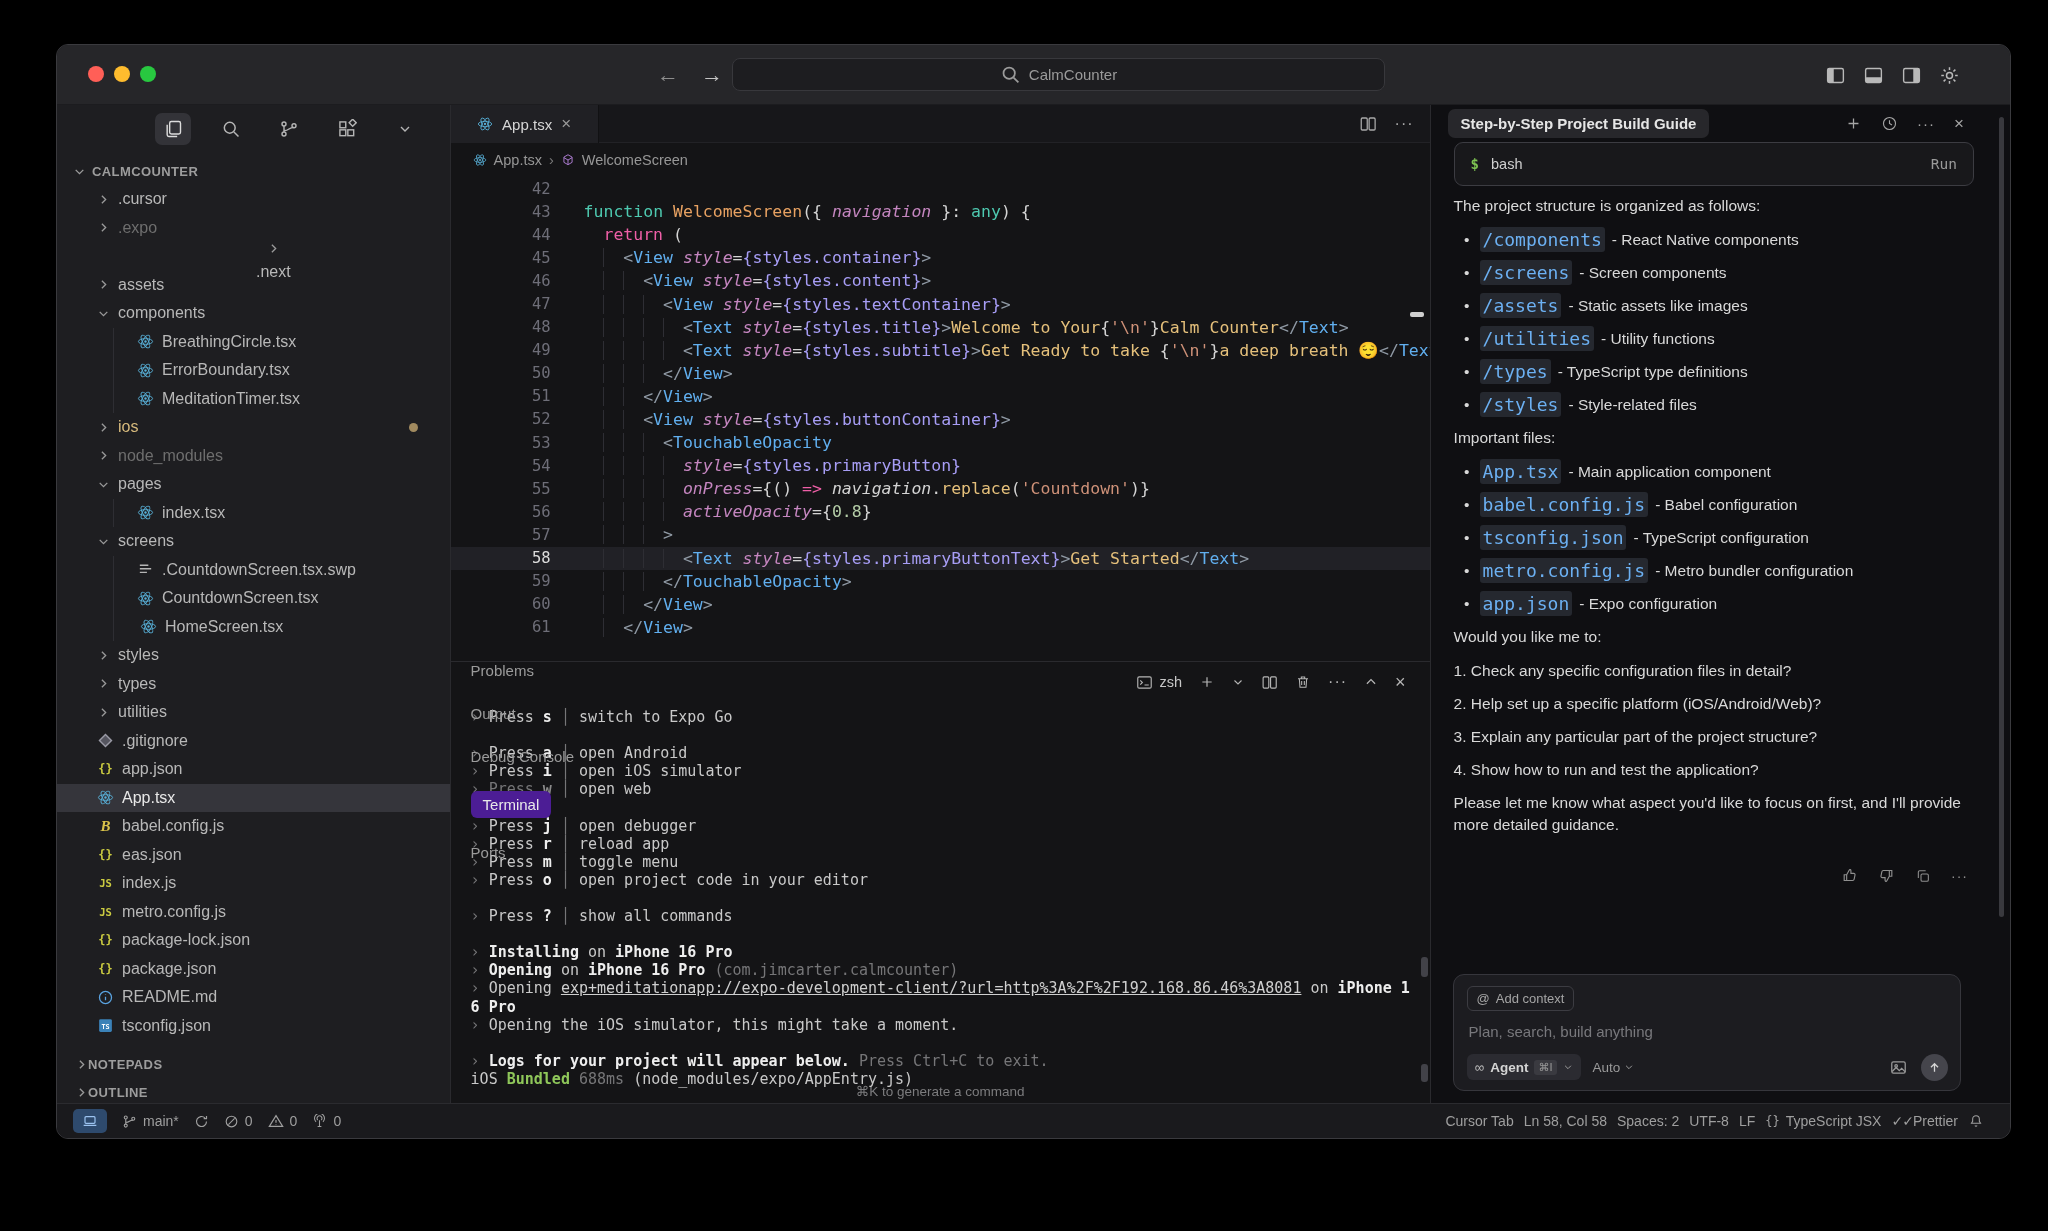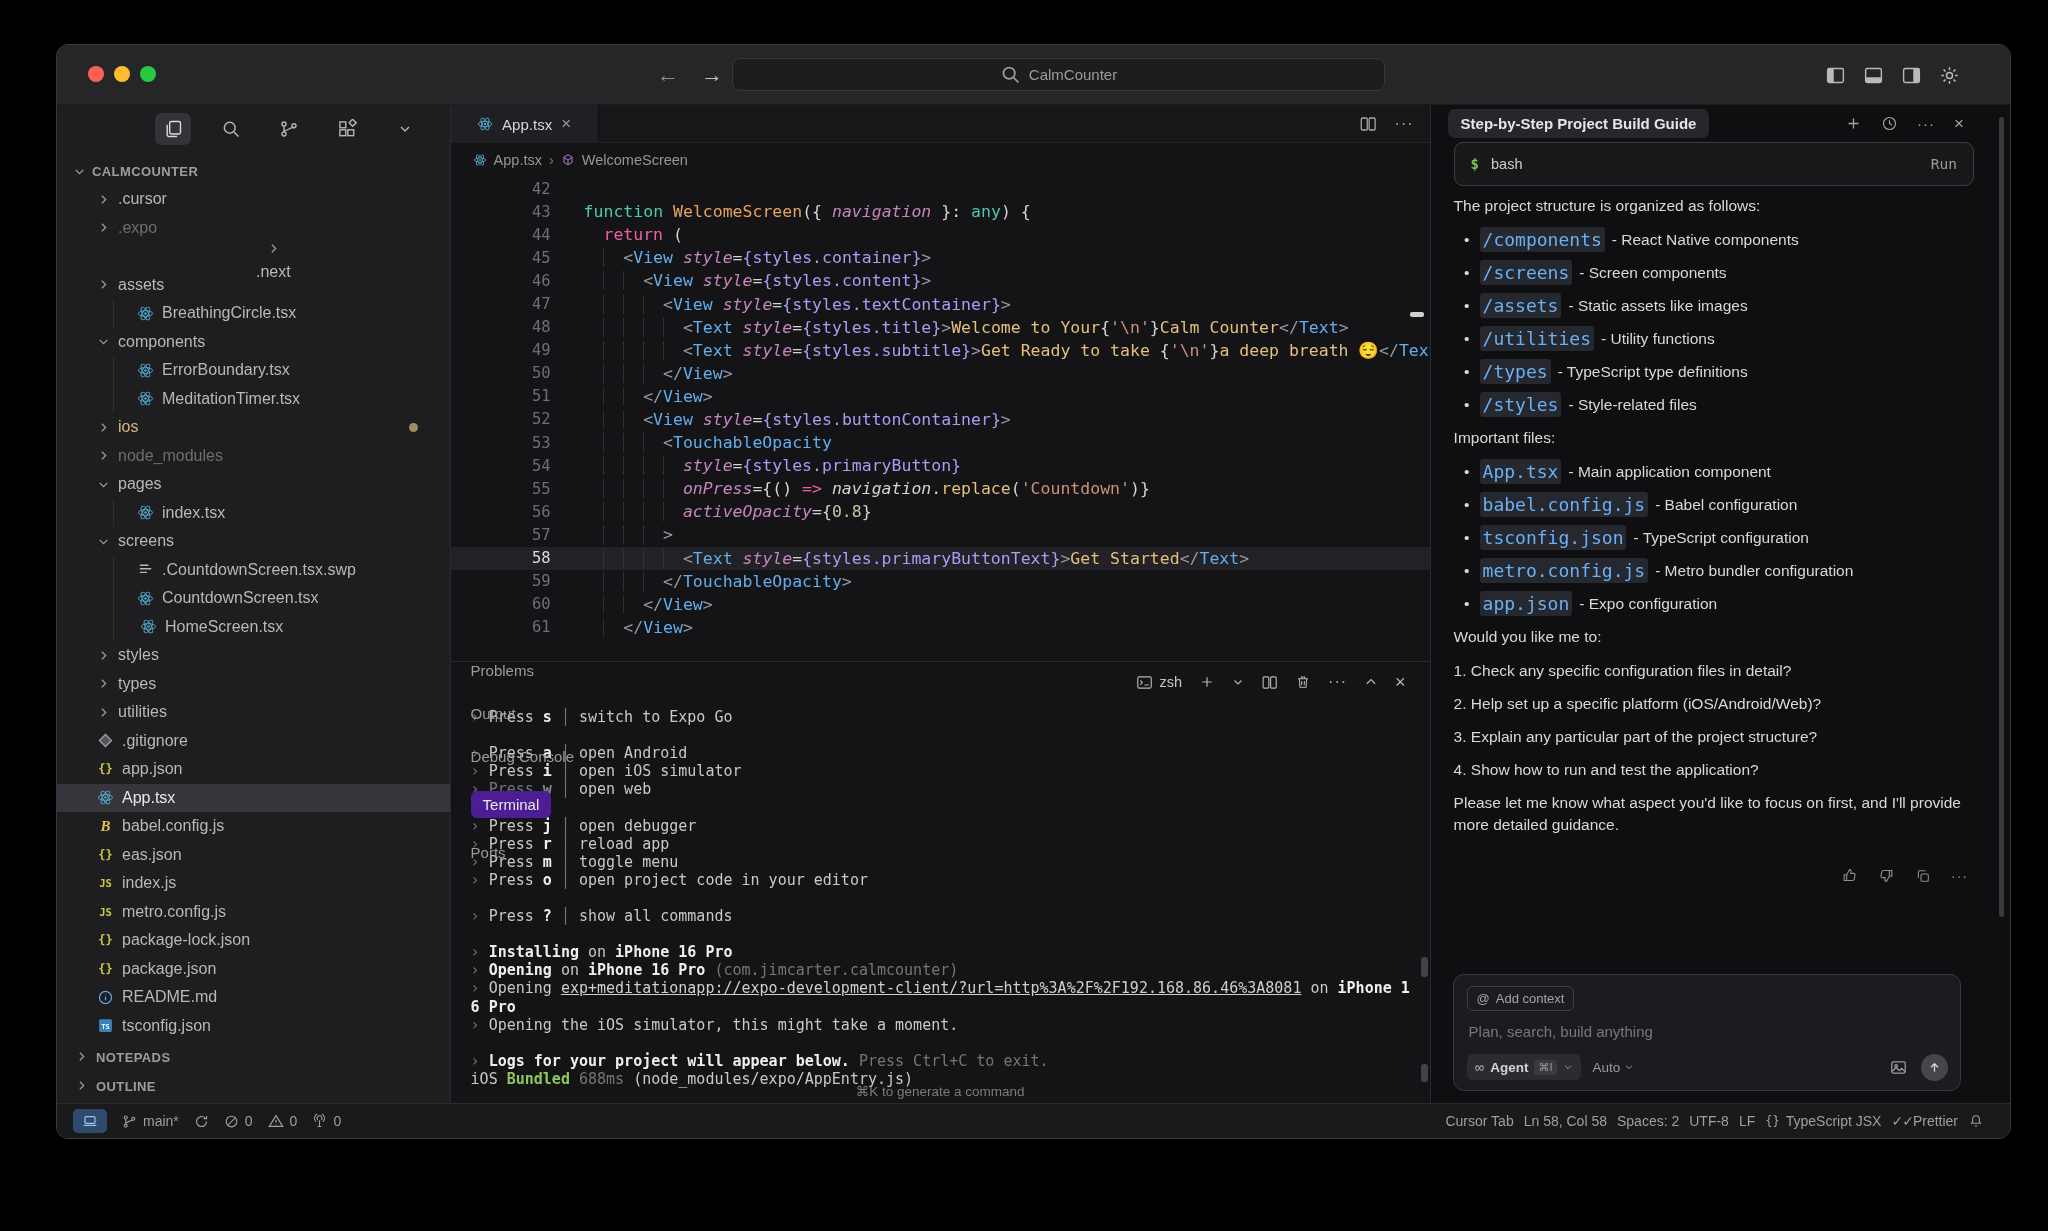--- a/index.html
+++ b/index.html
@@ -43,21 +43,21 @@
   .trow.sel { background:#35353b; color:#e8e8e8; }
   .tlabel.dim { color:#6e6e6e; }
   .tlabel.gold { color:#d7ba7d; }
   .tguide { position:absolute; left:56px; top:0; bottom:0; width:1px; background:#2e2e33; }
   .tdot { position:absolute; right:32px; width:9px; height:9px; border-radius:50%; background:#a18a5f; }
   .chev { width:13px; height:13px; flex:0 0 auto; }
   .fi { width:17px; height:17px; flex:0 0 auto; display:flex; align-items:center; justify-content:center; }
   .fi.txt { font-family:"DejaVu Sans Mono", monospace; font-weight:bold; font-size:12px; color:#cbcb41; width:auto; min-width:17px; }
   .fi.babel { font-family:"Liberation Serif", serif; font-style:italic; font-size:15px; color:#d9c24a; }
   .tsections { margin-top:10px; }
-  .srow { height:28.5px; display:flex; padding-left:18px; gap:8px;
+  .srow { height:28.5px; display:flex; align-items:center; padding-left:18px; gap:0;
     color:#9d9d9d; font-weight:bold; font-size:13px; letter-spacing:.4px; }
 
   
   .tabstrip { position:absolute; left:0; top:0; right:0; height:38px; background:#17171a;
     border-bottom:1px solid #222226; display:flex; }
   .tab { width:148px; height:38px; background:#202024; display:flex; align-items:center;
     justify-content:center; gap:9px; color:#d6d6d6; font-size:15px;
     border-right:1px solid #111113; }
   .tab .close { color:#9a9a9a; font-size:17px; }
   .tabactions { position:absolute; right:16px; top:0; height:38px; display:flex; align-items:center; gap:18px; }
@@ -249,35 +249,35 @@
               <path d="M9 5l7 7-7 7"></path>
             </svg>
             <span class="tlabel">.next</span>
           </div>
           <div class="trow" style="padding-left: 40px;">
             <svg class="chev" viewBox="0 0 24 24" fill="none" stroke="#9a9a9a" stroke-width="2.4">
               <path d="M9 5l7 7-7 7"></path>
             </svg>
             <span class="tlabel">assets</span>
           </div>
+          <div class="trow" style="padding-left: 40px;">
+            <svg class="chev" viewBox="0 0 24 24" fill="none" stroke="#9a9a9a" stroke-width="2.4">
+              <path d="M5 9l7 7 7-7"></path>
+            </svg>
+            <span class="tlabel">components</span>
+          </div>
           <div class="trow" style="padding-left: 80px;">
             <span class="tguide"></span>
             <svg class="fi" viewBox="0 0 24 24" fill="none" stroke="#58b0d8" stroke-width="1.3">
               <ellipse cx="12" cy="12" rx="10" ry="4"></ellipse>
               <ellipse cx="12" cy="12" rx="10" ry="4" transform="rotate(60 12 12)"></ellipse>
               <ellipse cx="12" cy="12" rx="10" ry="4" transform="rotate(120 12 12)"></ellipse>
               <circle cx="12" cy="12" r="1.7" fill="#58b0d8" stroke="none"></circle>
             </svg>
             <span class="tlabel">BreathingCircle.tsx</span>
-          </div>
-          <div class="trow" style="padding-left: 40px;">
-            <svg class="chev" viewBox="0 0 24 24" fill="none" stroke="#9a9a9a" stroke-width="2.4">
-              <path d="M5 9l7 7 7-7"></path>
-            </svg>
-            <span class="tlabel">components</span>
           </div>
           <div class="trow" style="padding-left: 80px;">
             <span class="tguide"></span>
             <svg class="fi" viewBox="0 0 24 24" fill="none" stroke="#58b0d8" stroke-width="1.3">
               <ellipse cx="12" cy="12" rx="10" ry="4"></ellipse>
               <ellipse cx="12" cy="12" rx="10" ry="4" transform="rotate(60 12 12)"></ellipse>
               <ellipse cx="12" cy="12" rx="10" ry="4" transform="rotate(120 12 12)"></ellipse>
               <circle cx="12" cy="12" r="1.7" fill="#58b0d8" stroke="none"></circle>
             </svg>
             <span class="tlabel">ErrorBoundary.tsx</span>

